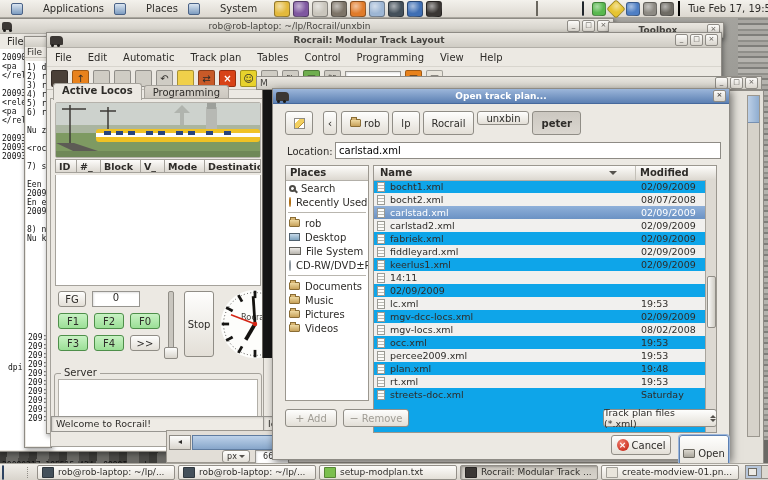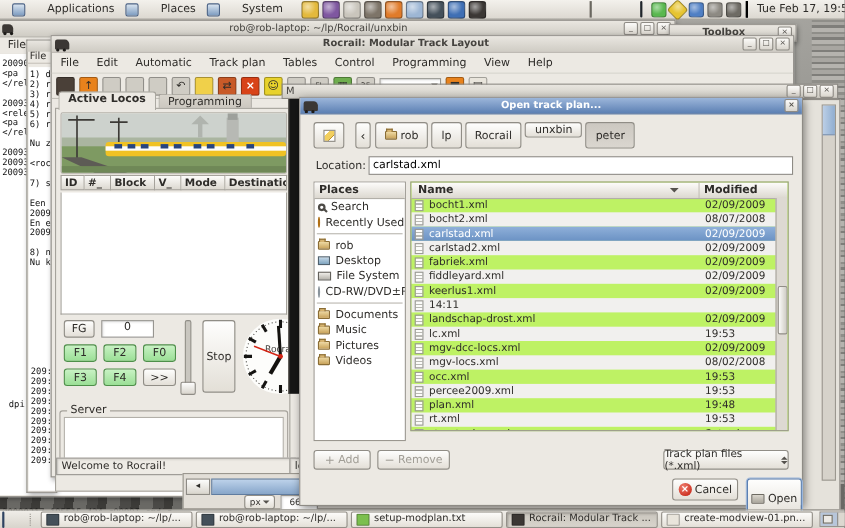--- a/index.html
+++ b/index.html
@@ -22,21 +22,21 @@
   .tb-in{background:linear-gradient(#e9e6e0,#cfccc4);color:#45433f;border-bottom:1px solid #b2afa8;}
   .tb-ac{background:linear-gradient(#9cb6da,#5c80b3);color:#fff;font-weight:bold;border-bottom:1px solid #46699c;}
   .wbtns{margin-left:auto;display:flex;gap:2px;}
   .wbtn{width:11px;height:10px;border:1px solid #8e8b85;background:linear-gradient(#fcfbf9,#d9d5cd);
         font-size:7px;line-height:8px;text-align:center;color:#55524d;border-radius:2px;}
   .menubar{display:flex;gap:12px;padding:2px 6px;font-size:10px;align-items:center;}
   .mitem{padding:0 2px;}
   .btn{display:inline-flex;align-items:center;justify-content:center;gap:3px;
        background:linear-gradient(#fefefd,#e3dfd7);border:1px solid #908d86;border-radius:3px;
        font-size:10px;color:#2e2c29;box-sizing:border-box;}
-  .btn.pressed{background:linear-gradient(#ccc8c1,#dad6cf);font-weight:normal;}
+  .btn.pressed{background:linear-gradient(#ccc8c1,#dad6cf);font-weight:bold;}
   .btn.dis{color:#a09d95;}
   .sunken{border:1px solid #979590;background:#eeebe5;box-shadow:inset 1px 1px 2px rgba(0,0,0,.12);}
 
   
   .i{display:inline-block;position:relative;vertical-align:middle;box-sizing:border-box;}
   .i-folder{width:11px;height:8px;background:linear-gradient(#eed9a2,#c8a25a);border:1px solid #8a6d35;border-radius:1px;}
   .i-folder::before{content:"";position:absolute;top:-3px;left:0;width:4px;height:2px;background:#d7b470;border:1px solid #8a6d35;border-bottom:none;}
   .i-gfolder{width:12px;height:9px;background:linear-gradient(#dbd7ce,#aaa69c);border:1px solid #6d6a62;border-radius:1px;}
   .i-search{width:7px;height:7px;border:2px solid #4d4b47;border-radius:50%;}
   .i-search::after{content:"";position:absolute;width:5px;height:2px;background:#4d4b47;transform:rotate(45deg);right:-4px;bottom:-2px;}
@@ -425,21 +425,21 @@
             <span class="i i-folder"></span>
             <span>Pictures</span>
           </div>
           <div class="prow">
             <span class="i i-folder"></span>
             <span>Videos</span>
           </div>
         </div>
     </div>
 
-    <div style="position:absolute;left:100px;top:76px;width:344px;height:227px;border:1px solid #9b978f;background:#bef264;box-sizing:border-box;overflow:hidden;">
+    <div style="position:absolute;left:100px;top:76px;width:344px;height:268px;border:1px solid #9b978f;background:#0ea5e9;box-sizing:border-box;overflow:hidden;">
       <div style="display:flex;height:14px;background:linear-gradient(#fdfcfa,#dcd8d0);border-bottom:1px solid #b2afa8;line-height:14px;">
         <span class="hd" style="flex:1;padding:0 6px;border-right:1px solid #c3c0b8;display:flex;align-items:center;">
           <span>Name</span>
           <span class="tri" style="margin-left:auto;border-left:4px solid transparent;border-right:4px solid transparent;border-top:4px solid #55524d;margin-right:12px;"></span>
         </span>
         <span class="hd" style="width:72px;padding:0 4px;">Modified</span>
       </div>
       <div id="file-rows" style="position:absolute;left:0;top:14px;right:10px;bottom:0;">
           <div class="frow">
             <span class="i i-xml"></span>
@@ -475,21 +475,20 @@
             <span class="i i-xml"></span>
             <span class="fname">keerlus1.xml</span>
             <span class="fmod">02/09/2009</span>
           </div>
           <div class="frow alt">
             <span class="i i-xml"></span>
             <span class="fmod">14:11</span>
           </div>
           <div class="frow">
             <span class="i i-xml"></span>
-            <span class="fname">landschap-drost.xml</span>
             <span class="fmod">02/09/2009</span>
           </div>
           <div class="frow alt">
             <span class="i i-xml"></span>
             <span class="fname">lc.xml</span>
             <span class="fmod">19:53</span>
           </div>
           <div class="frow">
             <span class="i i-xml"></span>
             <span class="fname">mgv-dcc-locs.xml</span>

